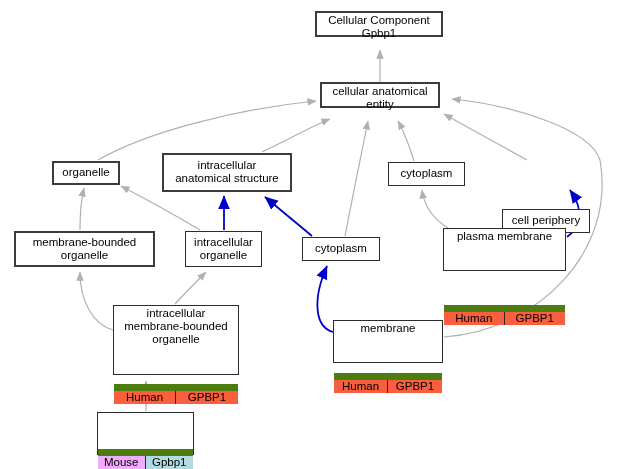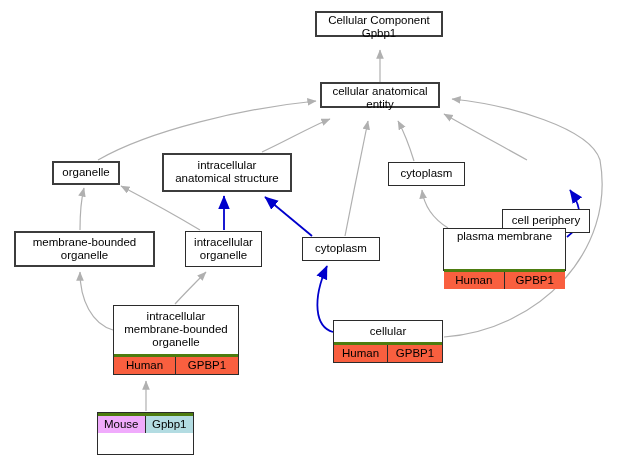--- a/index.html
+++ b/index.html
@@ -43,23 +43,24 @@
     text-align: center;
     color: #000000;
     font-size: 11.5px;
     line-height: 13px;
     padding: 1px 5px 2px 5px;
     white-space: pre-line;
   }
   .node-annot {
     box-sizing: border-box;
     display: flex;
-    border-top: 3px solid #4d7c0f;
+    border-top: 7px solid #4d7c0f;
     height: 20px;
     flex: 0 0 20px;
+    margin-top: 36px;
   }
   .annot-cell {
     box-sizing: border-box;
     flex: 1 1 50%;
     display: flex;
     align-items: center;
     justify-content: center;
     font-size: 11.5px;
     line-height: 13px;
     color: #000000;
@@ -146,21 +147,21 @@
       <div class="node" style="left: 113px; top: 305px; width: 126px; height: 70px;">
         <div class="node-title">intracellular
 membrane-bounded
 organelle</div>
         <div class="node-annot">
           <div class="annot-cell first" style="background: rgb(249, 95, 63);">Human</div>
           <div class="annot-cell" style="background: rgb(249, 95, 63);">GPBP1</div>
         </div>
       </div>
       <div class="node" style="left: 333px; top: 320px; width: 110px; height: 43px;">
-        <div class="node-title">cellular</div>
+        <div class="node-title">membrane</div>
         <div class="node-annot">
           <div class="annot-cell first" style="background: rgb(249, 95, 63);">Human</div>
           <div class="annot-cell" style="background: rgb(249, 95, 63);">GPBP1</div>
         </div>
       </div>
       <div class="node" style="left: 97px; top: 412px; width: 97px; height: 43px;">
         <div class="node-annot">
           <div class="annot-cell first" style="background: #f0abfc;">Mouse</div>
           <div class="annot-cell" style="background: rgb(179, 220, 226);">Gpbp1</div>
         </div>

